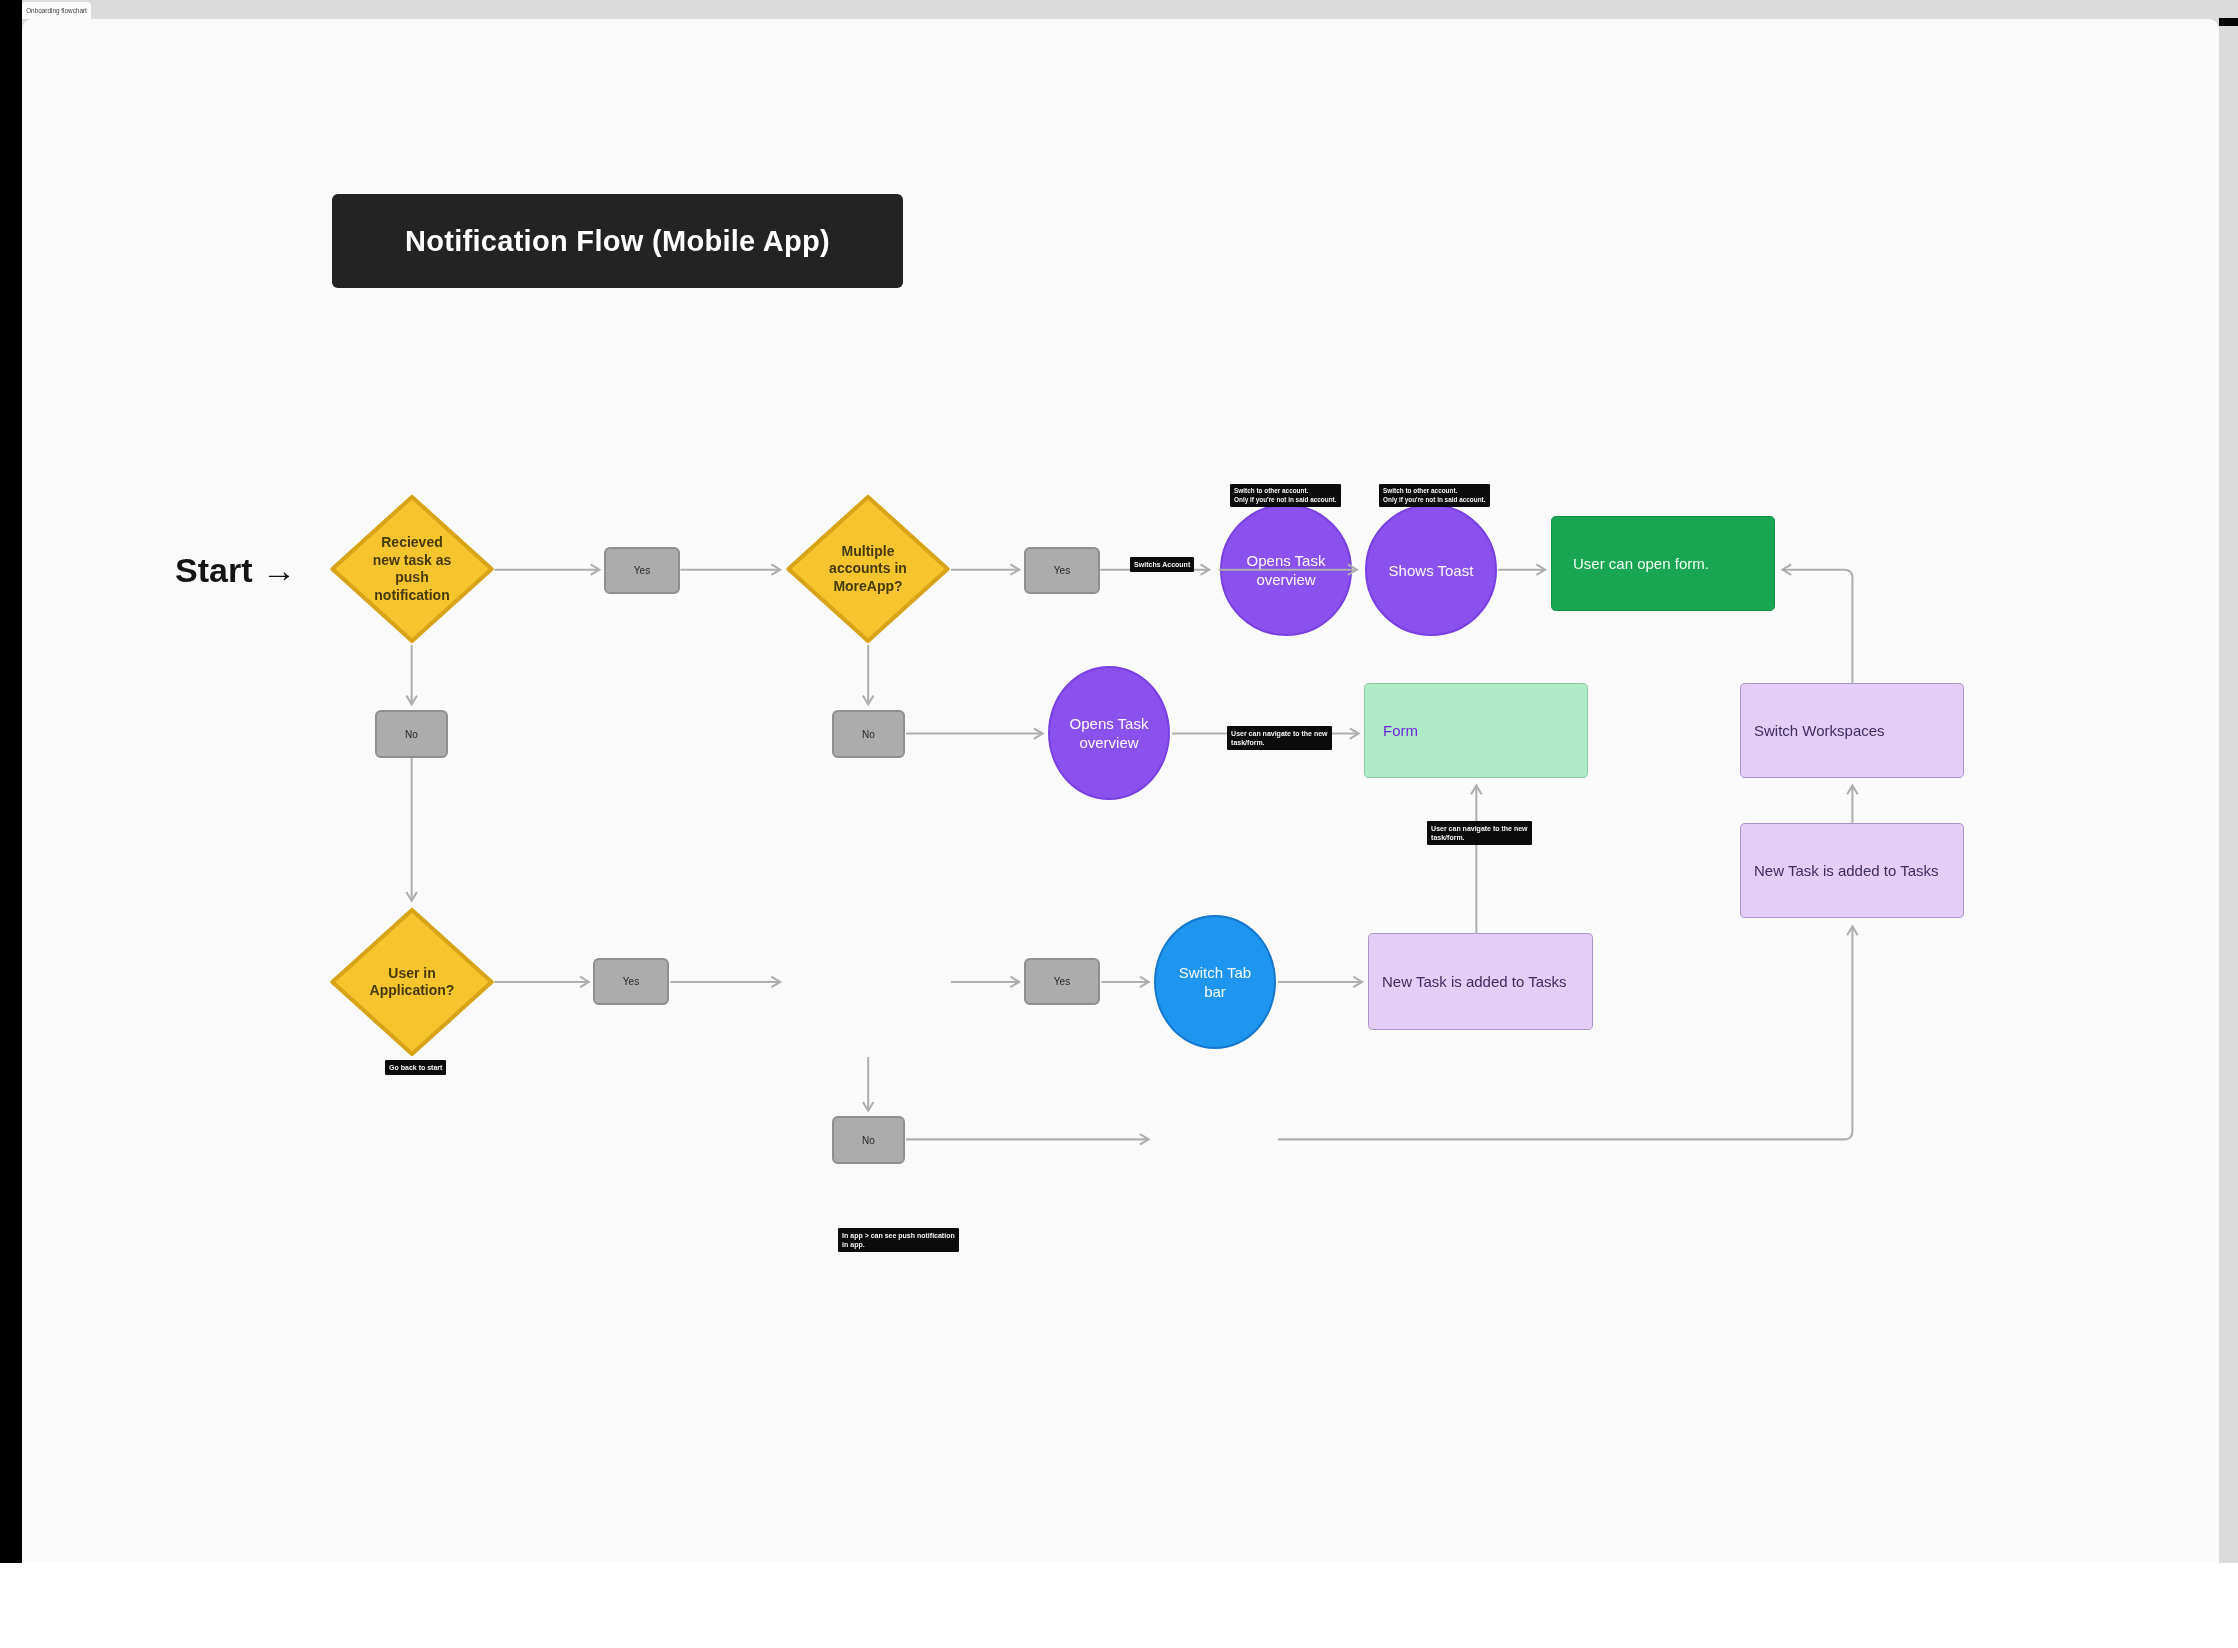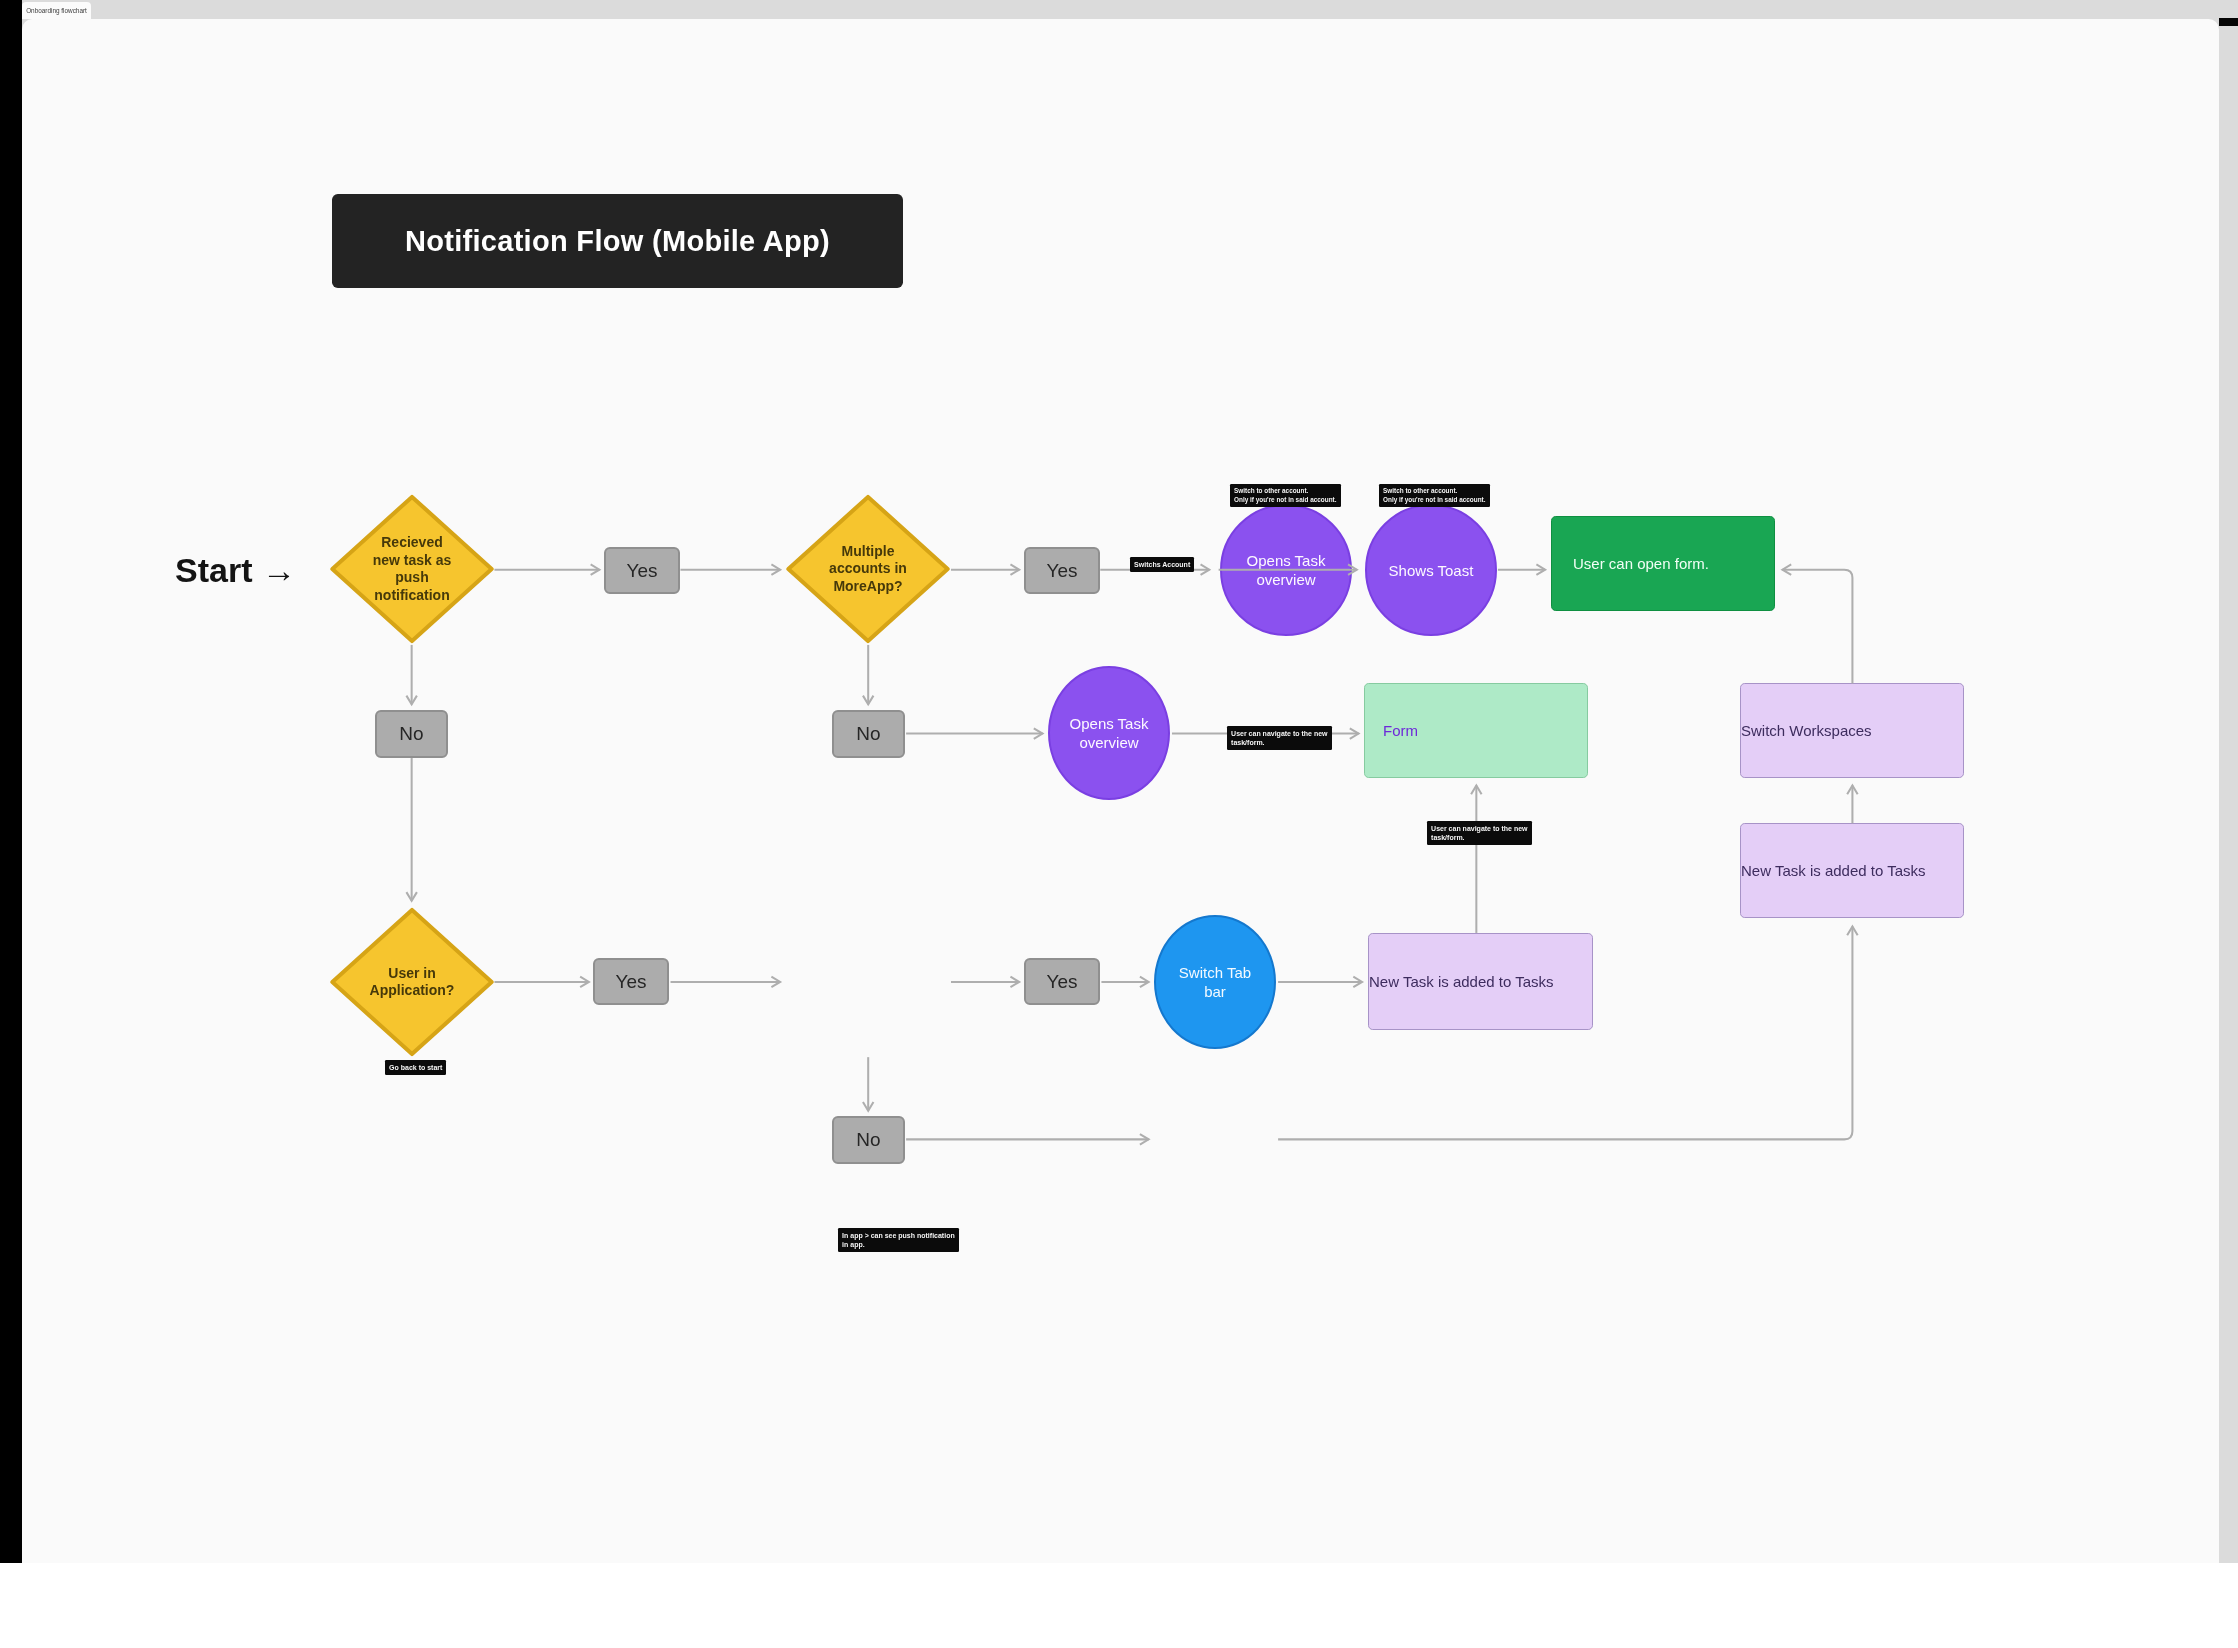--- a/index.html
+++ b/index.html
@@ -16,31 +16,31 @@
   .node{position:absolute;box-sizing:border-box;z-index:1;}
   .title-block{background:#232323;border-radius:5.8px;display:flex;align-items:center;justify-content:center;
        color:#FFF;font-size:29px;font-weight:600;letter-spacing:0.3px;}
   .start-label{display:flex;align-items:center;color:#141414;font-size:34px;font-weight:700;z-index:1;position:absolute;}
 
   .diamond{display:flex;align-items:center;justify-content:center;}
   .diamond svg{position:absolute;inset:0;}
   .diamond .txt{position:relative;z-index:1;text-align:center;font-size:14px;line-height:17.5px;font-weight:600;color:#46390A;}
 
   .gate{background:#ACACAC;border:2.9px solid #8F8F8F;border-radius:5.8px;display:flex;align-items:center;justify-content:center;
-       font-size:19px;font-weight:500;color:#262626;}
+       font-size:10px;font-weight:500;color:#262626;}
 
   .circle{border-radius:50%;display:flex;align-items:center;justify-content:center;text-align:center;
        color:#FDF9FF;font-size:15px;line-height:19px;font-weight:500;}
   .circle.purple{background:#8B51EF;border:2.3px solid #7A3FE2;}
   .circle.blue{background:#1E96F0;border:2.3px solid #1478CE;color:#F4FAFF;}
 
   .box{border-radius:4.7px;display:flex;align-items:center;font-size:15px;font-weight:500;}
   .box.green{background:#19A653;border:1.7px solid #0E8F41;color:#F2FFF6;padding-left:21px;}
   .box.mint{background:#AEEAC7;border:1.7px solid #86CBA0;color:#6d28d9;padding-left:18px;}
-  .box.lavender{background:#E4CEF7;border:1.7px solid #A793C7;color:#3D2C5E;padding-left:0;padding-right:5.8px;}
+  .box.lavender{background:#E4CEF7;border:1.7px solid #A793C7;color:#3D2C5E;padding-left:13px;padding-right:5.8px;}
 
   .connectors{position:absolute;left:0;top:0;z-index:2;pointer-events:none;}
 
   .flabel{position:absolute;z-index:3;background:#0B0B0B;color:#F5F5F5;font-weight:600;border-radius:1.2px;
        padding:2.9px 4.1px;font-size:7px;line-height:9.3px;white-space:pre-line;}
   .flabel.tiny{font-size:6.4px;line-height:8.7px;}
 </style>
 </head>
 <body>
 

